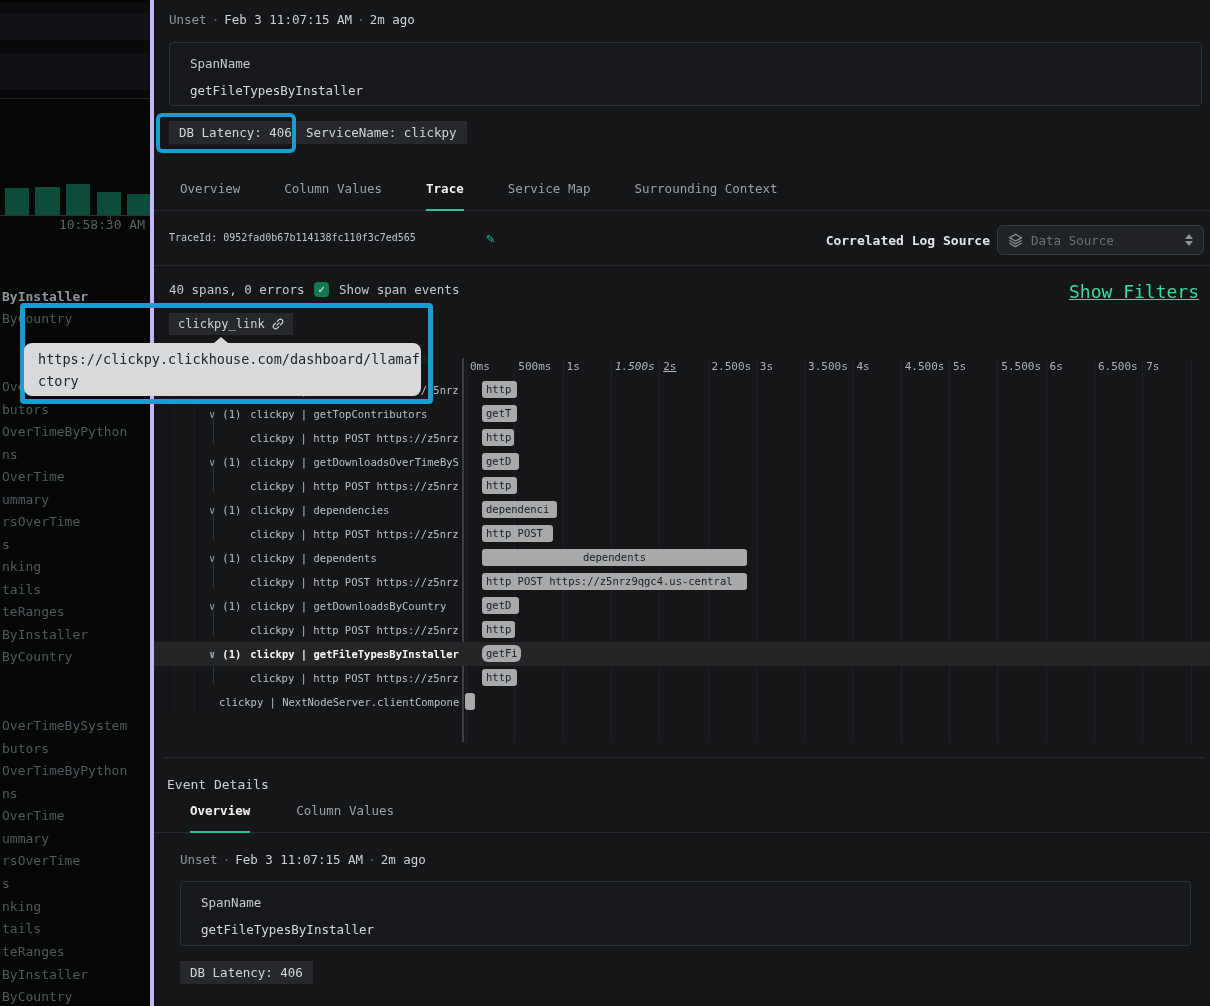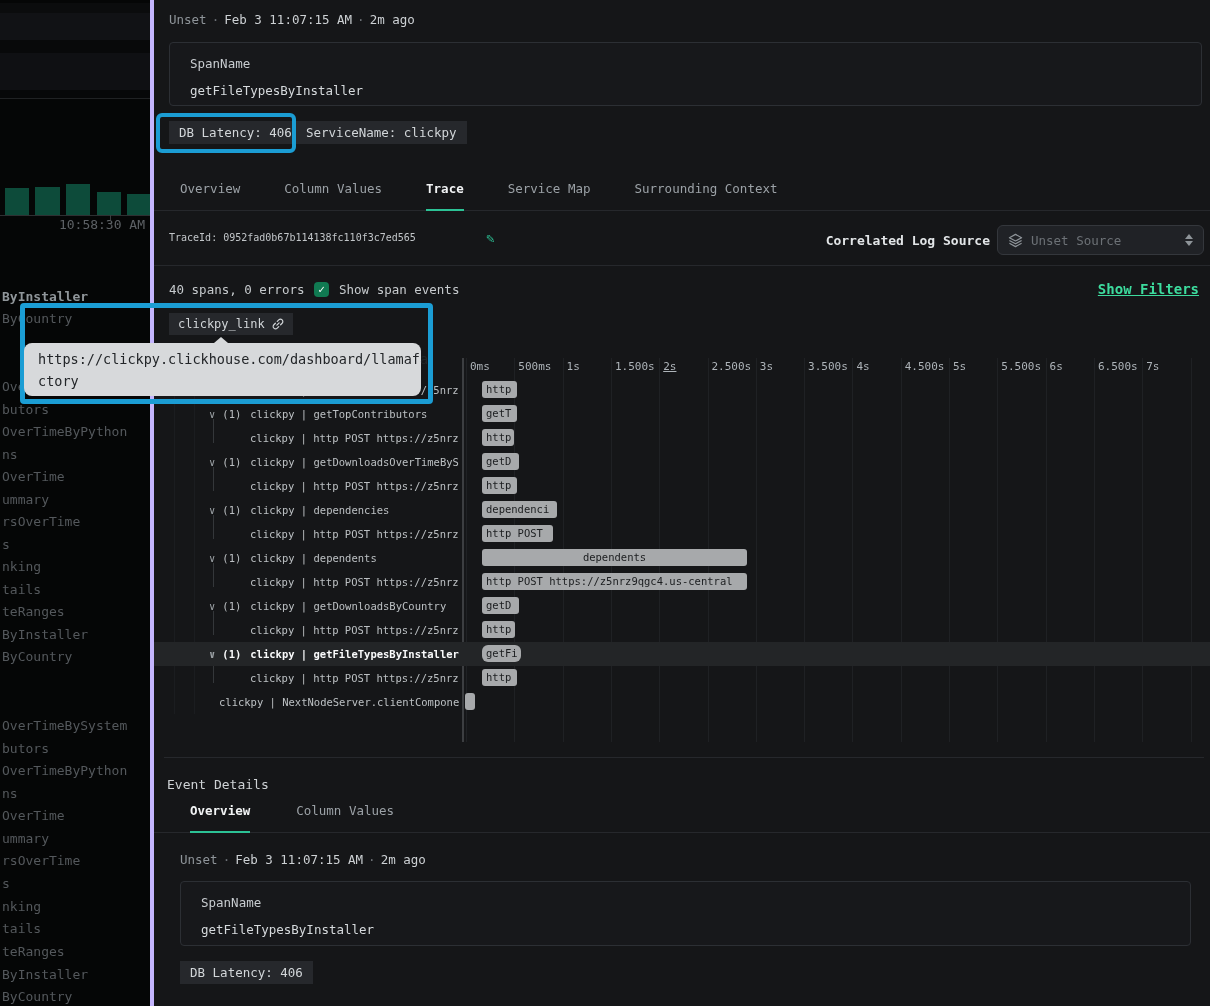--- a/index.html
+++ b/index.html
@@ -23,21 +23,21 @@
   .meta-dim{color:#8e9499;}
   .meta-sep{color:#6c7176;padding:0 5px;}
   .card{position:absolute;background:#17181b;border:1px solid #2c2f34;border-radius:4px;}
   .card .klabel{position:absolute;left:20px;top:13px;font-size:12.5px;color:#c8ccd0;}
   .card .kvalue{position:absolute;left:20px;top:40px;font-size:12.5px;color:#d6dadd;}
   .badge{display:inline-block;background:#26282c;color:#d2d6d9;font-size:12.5px;padding:4px 10px;white-space:nowrap;}
   .tabsbar{position:absolute;border-bottom:1px solid #26282c;}
   .tab{position:relative;font-size:12.5px;color:#9ba1a6;padding-bottom:14px;cursor:pointer;white-space:nowrap;}
   .tab.active{color:#f1f3f4;font-weight:bold;}
   .tab .underline{position:absolute;left:0;right:0;bottom:-1px;height:2px;background:var(--accent-green);}
-  .greenlink{color:var(--link-green);text-decoration:underline;font-size:14px;font-weight:bold;}
+  .greenlink{color:var(--link-green);text-decoration:underline;font-size:18px;}
   .hdiv{position:absolute;height:1px;background:#26282c;}
 
   #dropdown{position:absolute;left:843px;top:225px;width:207px;height:30px;background:#202226;border:1px solid #34373c;border-radius:6px;display:flex;align-items:center;padding:0 10px;color:#6c7176;font-size:12.5px;}
   #dropdown .ph{flex:1;margin-left:8px;}
   .updown{display:flex;flex-direction:column;gap:2px;}
   .tri-up{width:0;height:0;border-left:4px solid transparent;border-right:4px solid transparent;border-bottom:5px solid #8e9499;}
   .tri-down{width:0;height:0;border-left:4px solid transparent;border-right:4px solid transparent;border-top:5px solid #8e9499;}
 
   #checkbox{position:absolute;left:160px;top:282px;width:15px;height:15px;background:var(--checkbox-green);border-radius:4px;color:#fff;font-size:11px;line-height:15px;text-align:center;}
 
@@ -150,21 +150,21 @@
     <div class="abs pencil" style="left:332px;top:230px">✎</div>
     <div class="abs" style="left:666px;top:233px;width:170px;font-size:13px;color:#e2e5e7;font-weight:600;text-align:right;white-space:nowrap">Correlated Log Source</div>
     <div id="dropdown">
       <svg class="icon-svg" width="15" height="15" viewBox="0 0 16 16">
           <g fill="none" stroke="#8e9499" stroke-width="1.3" stroke-linejoin="round">
             <path d="M8 1.5 14.5 5 8 8.5 1.5 5Z"></path>
             <path d="M1.5 8 8 11.5 14.5 8"></path>
             <path d="M1.5 11 8 14.5 14.5 11"></path>
           </g>
         </svg>
-      <span class="ph">Unset Source</span>
+      <span class="ph">Data Source</span>
       <span class="updown">
           <span class="tri-up"></span>
           <span class="tri-down"></span>
         </span>
     </div>
     <div class="hdiv" style="left:0;top:265px;width:1060px"></div>
 
     <div class="abs" style="left:15px;top:282px;font-size:12.5px;color:#c6cacd;white-space:nowrap">40 spans, 0 errors</div>
     <div id="checkbox">✓</div>
     <div class="abs" style="left:185px;top:282px;font-size:12.5px;color:#c6cacd;white-space:nowrap">Show span events</div>
@@ -214,21 +214,21 @@
       <div class="gridline" style="left: 746.7px; height: 384px;"></div>
       <div class="gridline" style="left: 795px; height: 384px;"></div>
       <div class="gridline" style="left: 843.3px; height: 384px;"></div>
       <div class="gridline" style="left: 891.6px; height: 384px;"></div>
       <div class="gridline" style="left: 939.9px; height: 384px;"></div>
       <div class="gridline" style="left: 988.2px; height: 384px;"></div>
       <div class="gridline" style="left: 1036.5px; height: 384px;"></div>
       <div class="tlabel" style="left: 316px;">0ms</div>
       <div class="tlabel" style="left: 364.3px;">500ms</div>
       <div class="tlabel" style="left: 412.6px;">1s</div>
-      <div class="tlabel" style="left: 460.9px;">1.500s</div>
+      <div class="tlabel" style="left: 460.9px; font-style: italic;">1.500s</div>
       <div class="tlabel" style="left: 509.2px; text-decoration: underline;">2s</div>
       <div class="tlabel" style="left: 557.5px;">2.500s</div>
       <div class="tlabel" style="left: 605.8px;">3s</div>
       <div class="tlabel" style="left: 654.1px;">3.500s</div>
       <div class="tlabel" style="left: 702.4px;">4s</div>
       <div class="tlabel" style="left: 750.7px;">4.500s</div>
       <div class="tlabel" style="left: 799px;">5s</div>
       <div class="tlabel" style="left: 847.3px;">5.500s</div>
       <div class="tlabel" style="left: 895.6px;">6s</div>
       <div class="tlabel" style="left: 943.9px;">6.500s</div>

